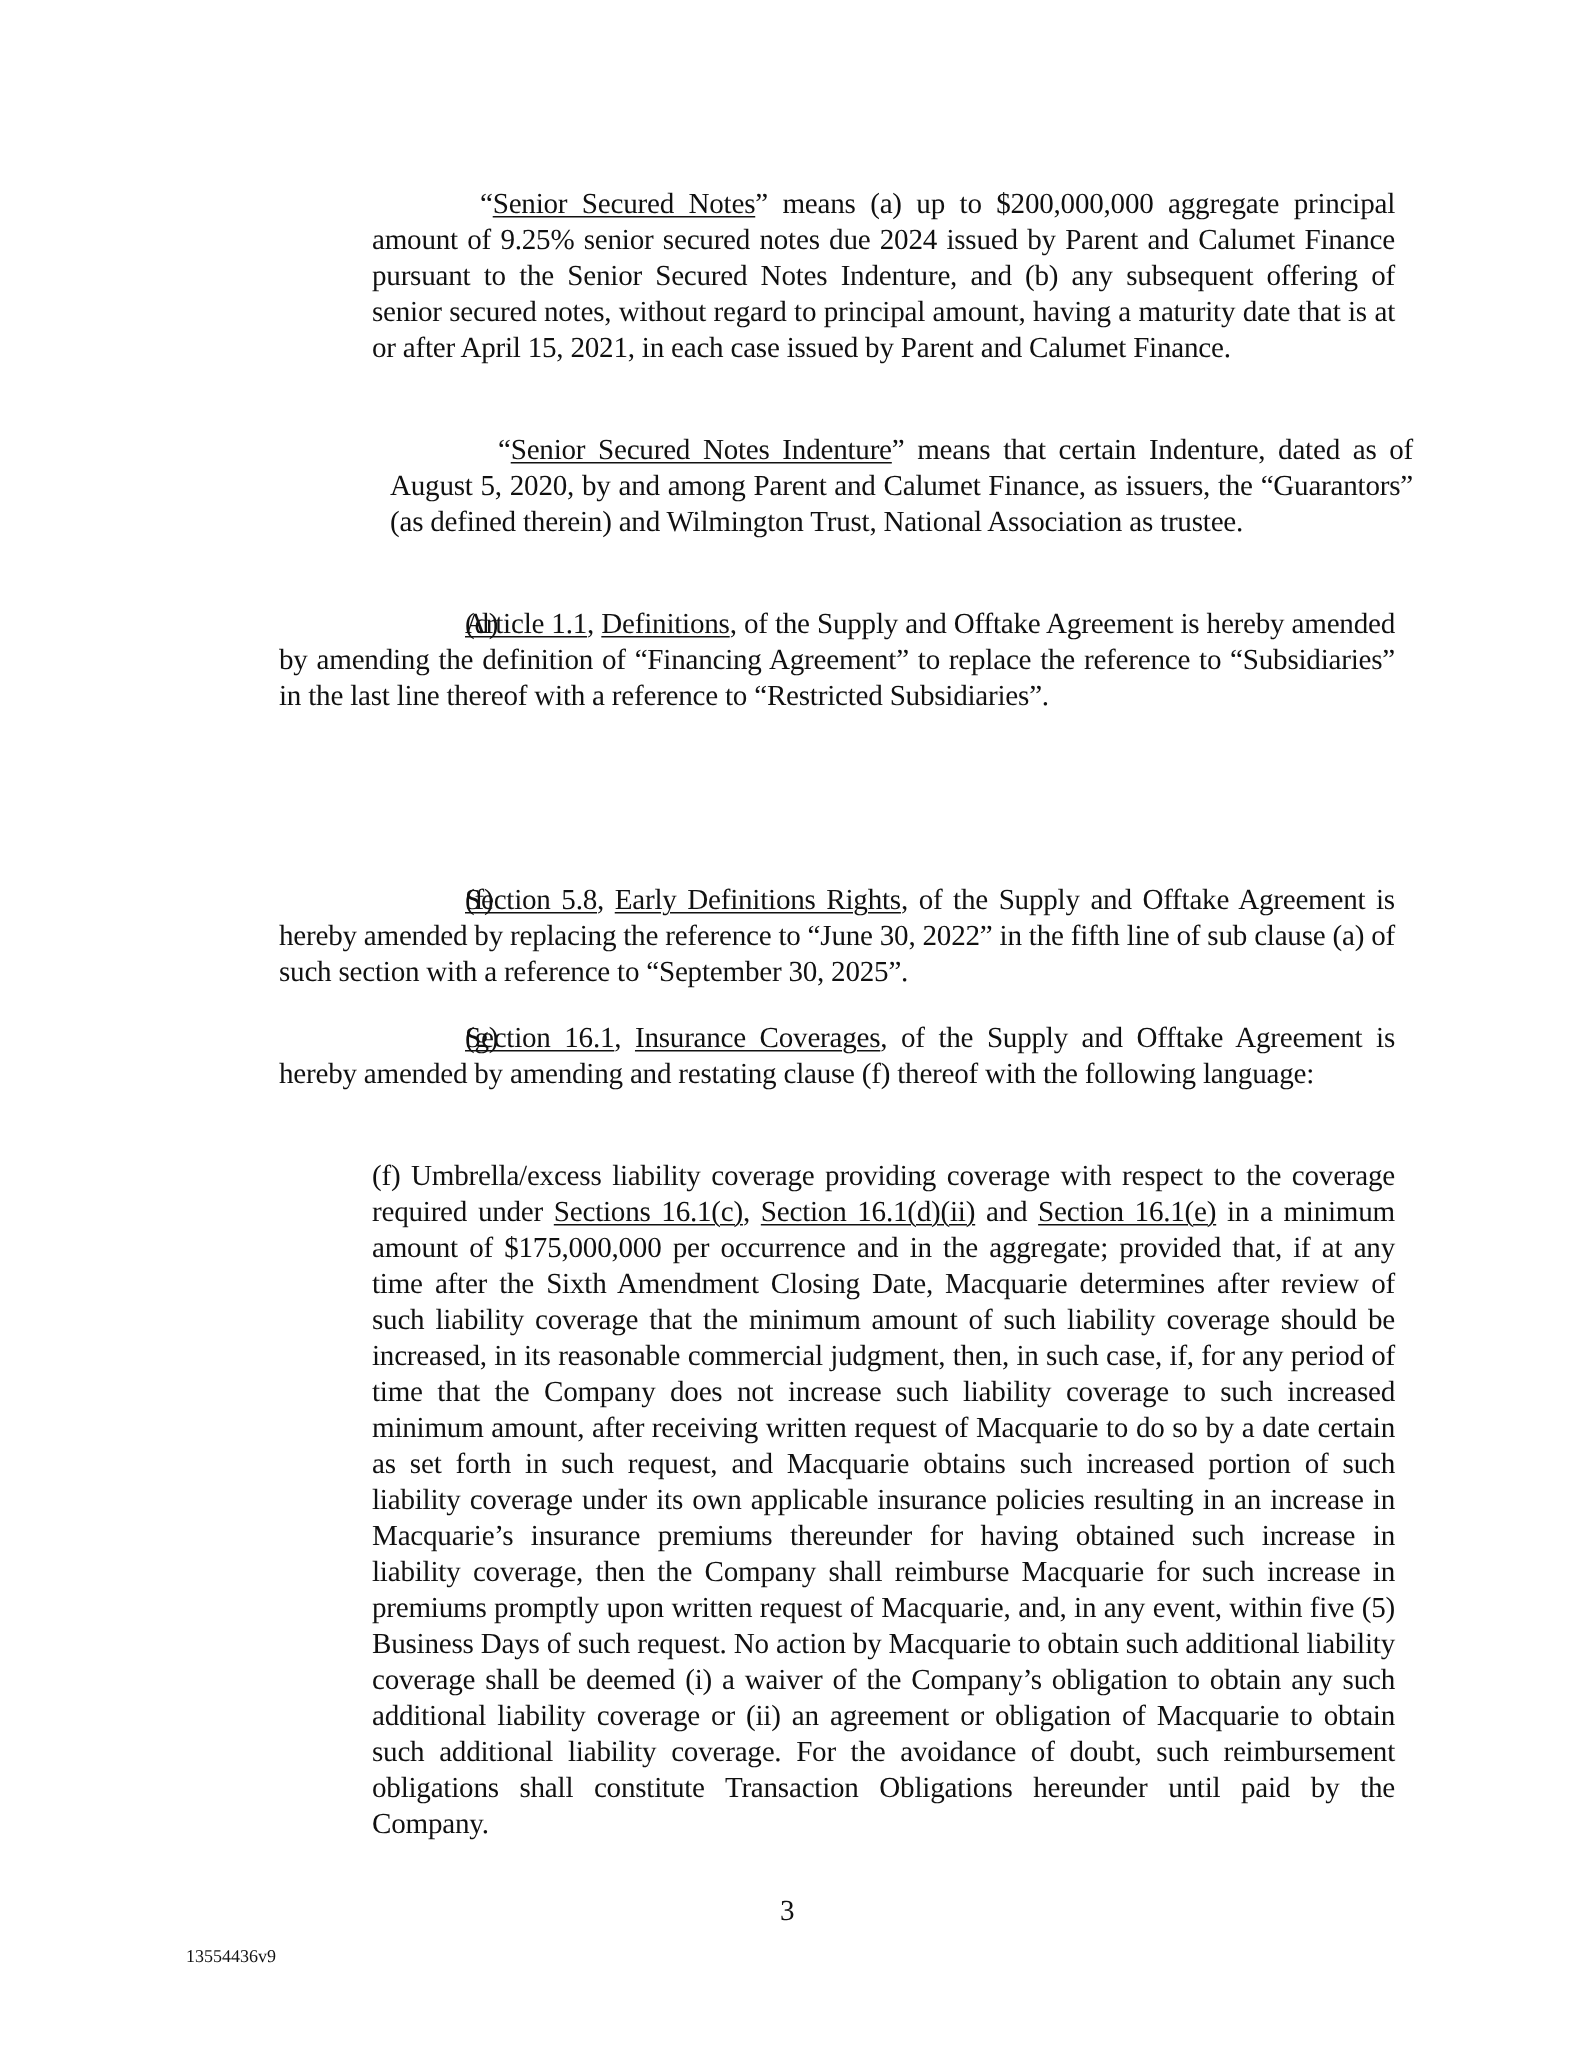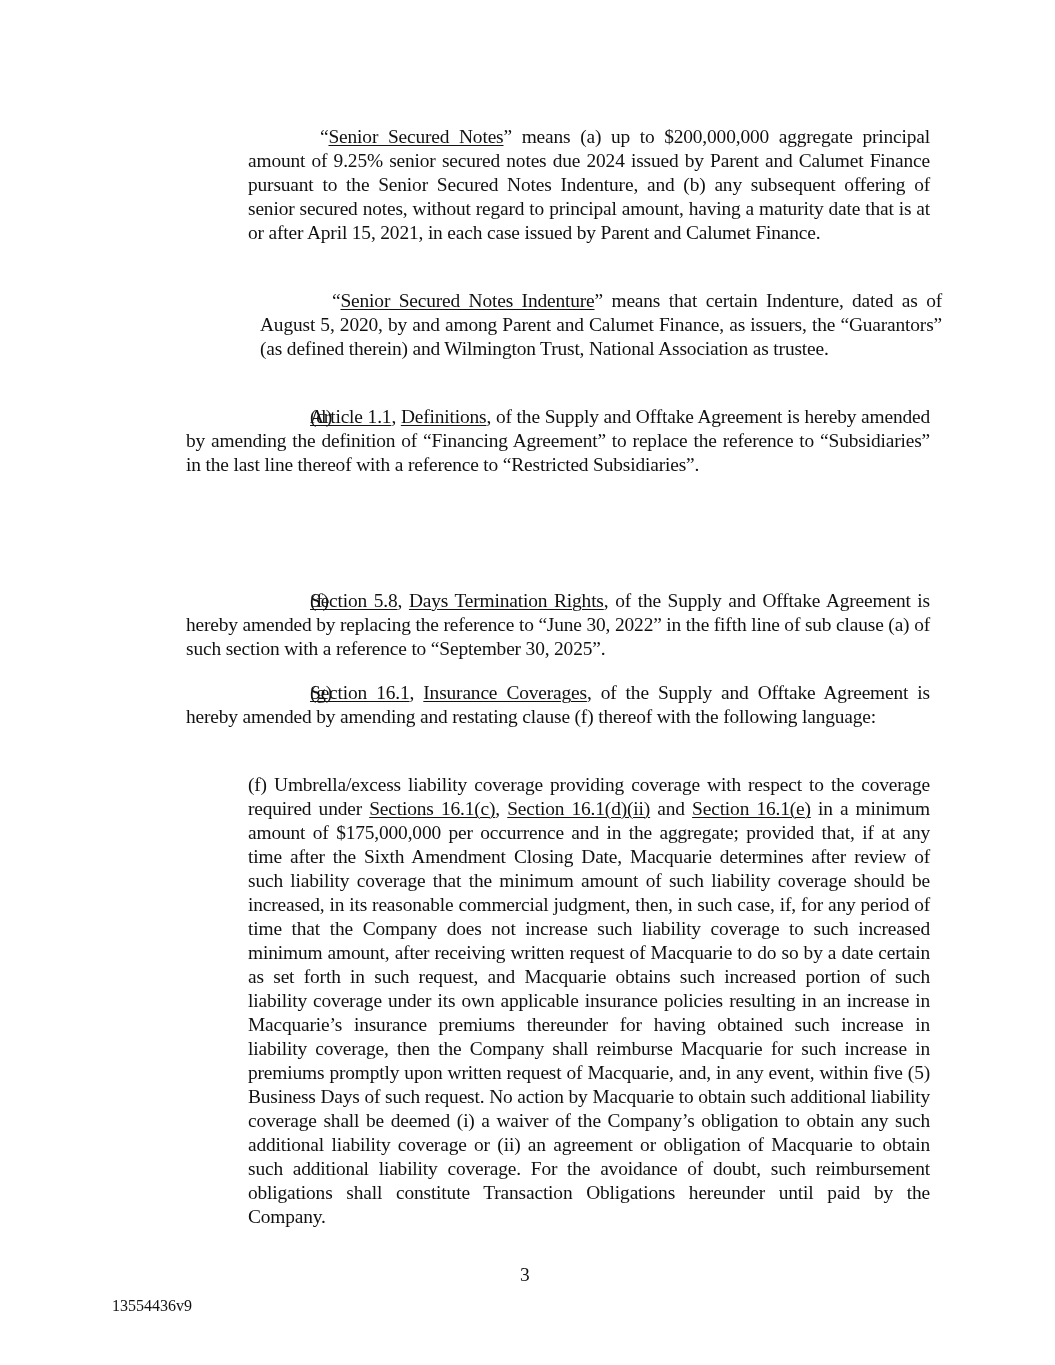--- a/index.html
+++ b/index.html
@@ -8,35 +8,35 @@
   .page { position: absolute; left: 0; top: 0; width: 942px; height: 1365px; }
   .para { position: absolute; font-size: 19.4px; line-height: 24px; text-align: justify;
           text-align-last: left; margin: 0; letter-spacing: -0.15px; }
   .def { left: 248px; width: 682px; }
   .full { left: 186px; width: 744px; }
   .quote { left: 248px; width: 682px; }
   .indent-first { text-indent: 72px; }
   .u { text-decoration: underline; text-underline-offset: 2px; text-decoration-thickness: 1px; }
   .lbl { display: inline-block; width: 62px; }
   .pagenum { position: absolute; left: 520px; top: 1264px; font-size: 19.4px; }
-  .docid { position: absolute; left: 112px; top: 1297px; font-size: 16px; }
+  .docid { position: absolute; left: 124px; top: 1297px; font-size: 12px; }
 </style>
 </head>
 <body>
 
 <div class="page">
 
   <p class="para def indent-first" style="top:125px;">“<span class="u">Senior Secured Notes</span><span>” means (a) up to $200,000,000 aggregate principal amount of 9.25% senior secured notes due 2024 issued by Parent and Calumet Finance pursuant to the Senior Secured Notes Indenture, and (b) any subsequent offering of senior secured notes, without regard to principal amount, having a maturity date that is at or after April 15, 2021, in each case issued by Parent and Calumet Finance.</span></p>
 
   <p class="para def indent-first" style="top:289px;margin-left:12px;">“<span class="u">Senior Secured Notes Indenture</span><span>” means that certain Indenture, dated as of August 5, 2020, by and among Parent and Calumet Finance, as issuers, the “Guarantors” (as defined therein) and Wilmington Trust, National Association as trustee.</span></p>
 
   <p class="para full indent-first" style="top:405px; text-indent:62px;"><span class="lbl">(d)</span><span class="u">Article 1.1</span>, <span class="u">Definitions</span><span>, of the Supply and Offtake Agreement is hereby amended by amending the definition of “Financing Agreement” to replace the reference to “Subsidiaries” in the last line thereof with a reference to “Restricted Subsidiaries”.</span></p>
 
 
-  <p class="para full" style="top:589px; text-indent:62px;"><span class="lbl">(f)</span><span class="u">Section 5.8</span>, <span class="u">Days Termination Rights</span><span>, of the Supply and Offtake Agreement is hereby amended by replacing the reference to “June 30, 2022” in the fifth line of sub clause (a) of such section with a reference to “September 30, 2025”.</span></p>
+  <p class="para full" style="top:589px; text-indent:62px;"><span class="lbl">(f)</span><span class="u">Section 5.8</span>, <span class="u">Early Definitions Rights</span><span>, of the Supply and Offtake Agreement is hereby amended by replacing the reference to “June 30, 2022” in the fifth line of sub clause (a) of such section with a reference to “September 30, 2025”.</span></p>
 
   <p class="para full" style="top:681px; text-indent:62px;"><span class="lbl">(g)</span><span class="u">Section 16.1</span>, <span class="u">Insurance Coverages</span><span>, of the Supply and Offtake Agreement is hereby amended by amending and restating clause (f) thereof with the following language:</span></p>
 
   <p class="para quote" style="top:773px;"><span>(f)  Umbrella/excess liability coverage providing coverage with respect to the coverage required under </span><span class="u">Sections 16.1(c)</span><span>, </span><span class="u">Section 16.1(d)(ii)</span><span> and </span><span class="u">Section 16.1(e)</span><span> in a minimum amount of $175,000,000 per occurrence and in the aggregate; provided that, if at any time after the Sixth Amendment Closing Date, Macquarie determines after review of such liability coverage that the minimum amount of such liability coverage should be increased, in its reasonable commercial judgment, then, in such case, if, for any period of time that the Company does not increase such liability coverage to such increased minimum amount, after receiving written request of Macquarie to do so by a date certain as set forth in such request, and Macquarie obtains such increased portion of such liability coverage under its own applicable insurance policies resulting in an increase in Macquarie’s insurance premiums thereunder for having obtained such increase in liability coverage, then the Company shall reimburse Macquarie for such increase in premiums promptly upon written request of Macquarie, and, in any event, within five (5) Business Days of such request.  No action by Macquarie to obtain such additional liability coverage shall be deemed (i) a waiver of the Company’s obligation to obtain any such additional liability coverage or (ii) an agreement or obligation of Macquarie to obtain such additional liability coverage.  For the avoidance of doubt, such reimbursement obligations shall constitute Transaction Obligations hereunder until paid by the Company.</span></p>
 
   <div class="pagenum">3</div>
   <div class="docid">13554436v9</div>
 </div>
 
 </body></html>

